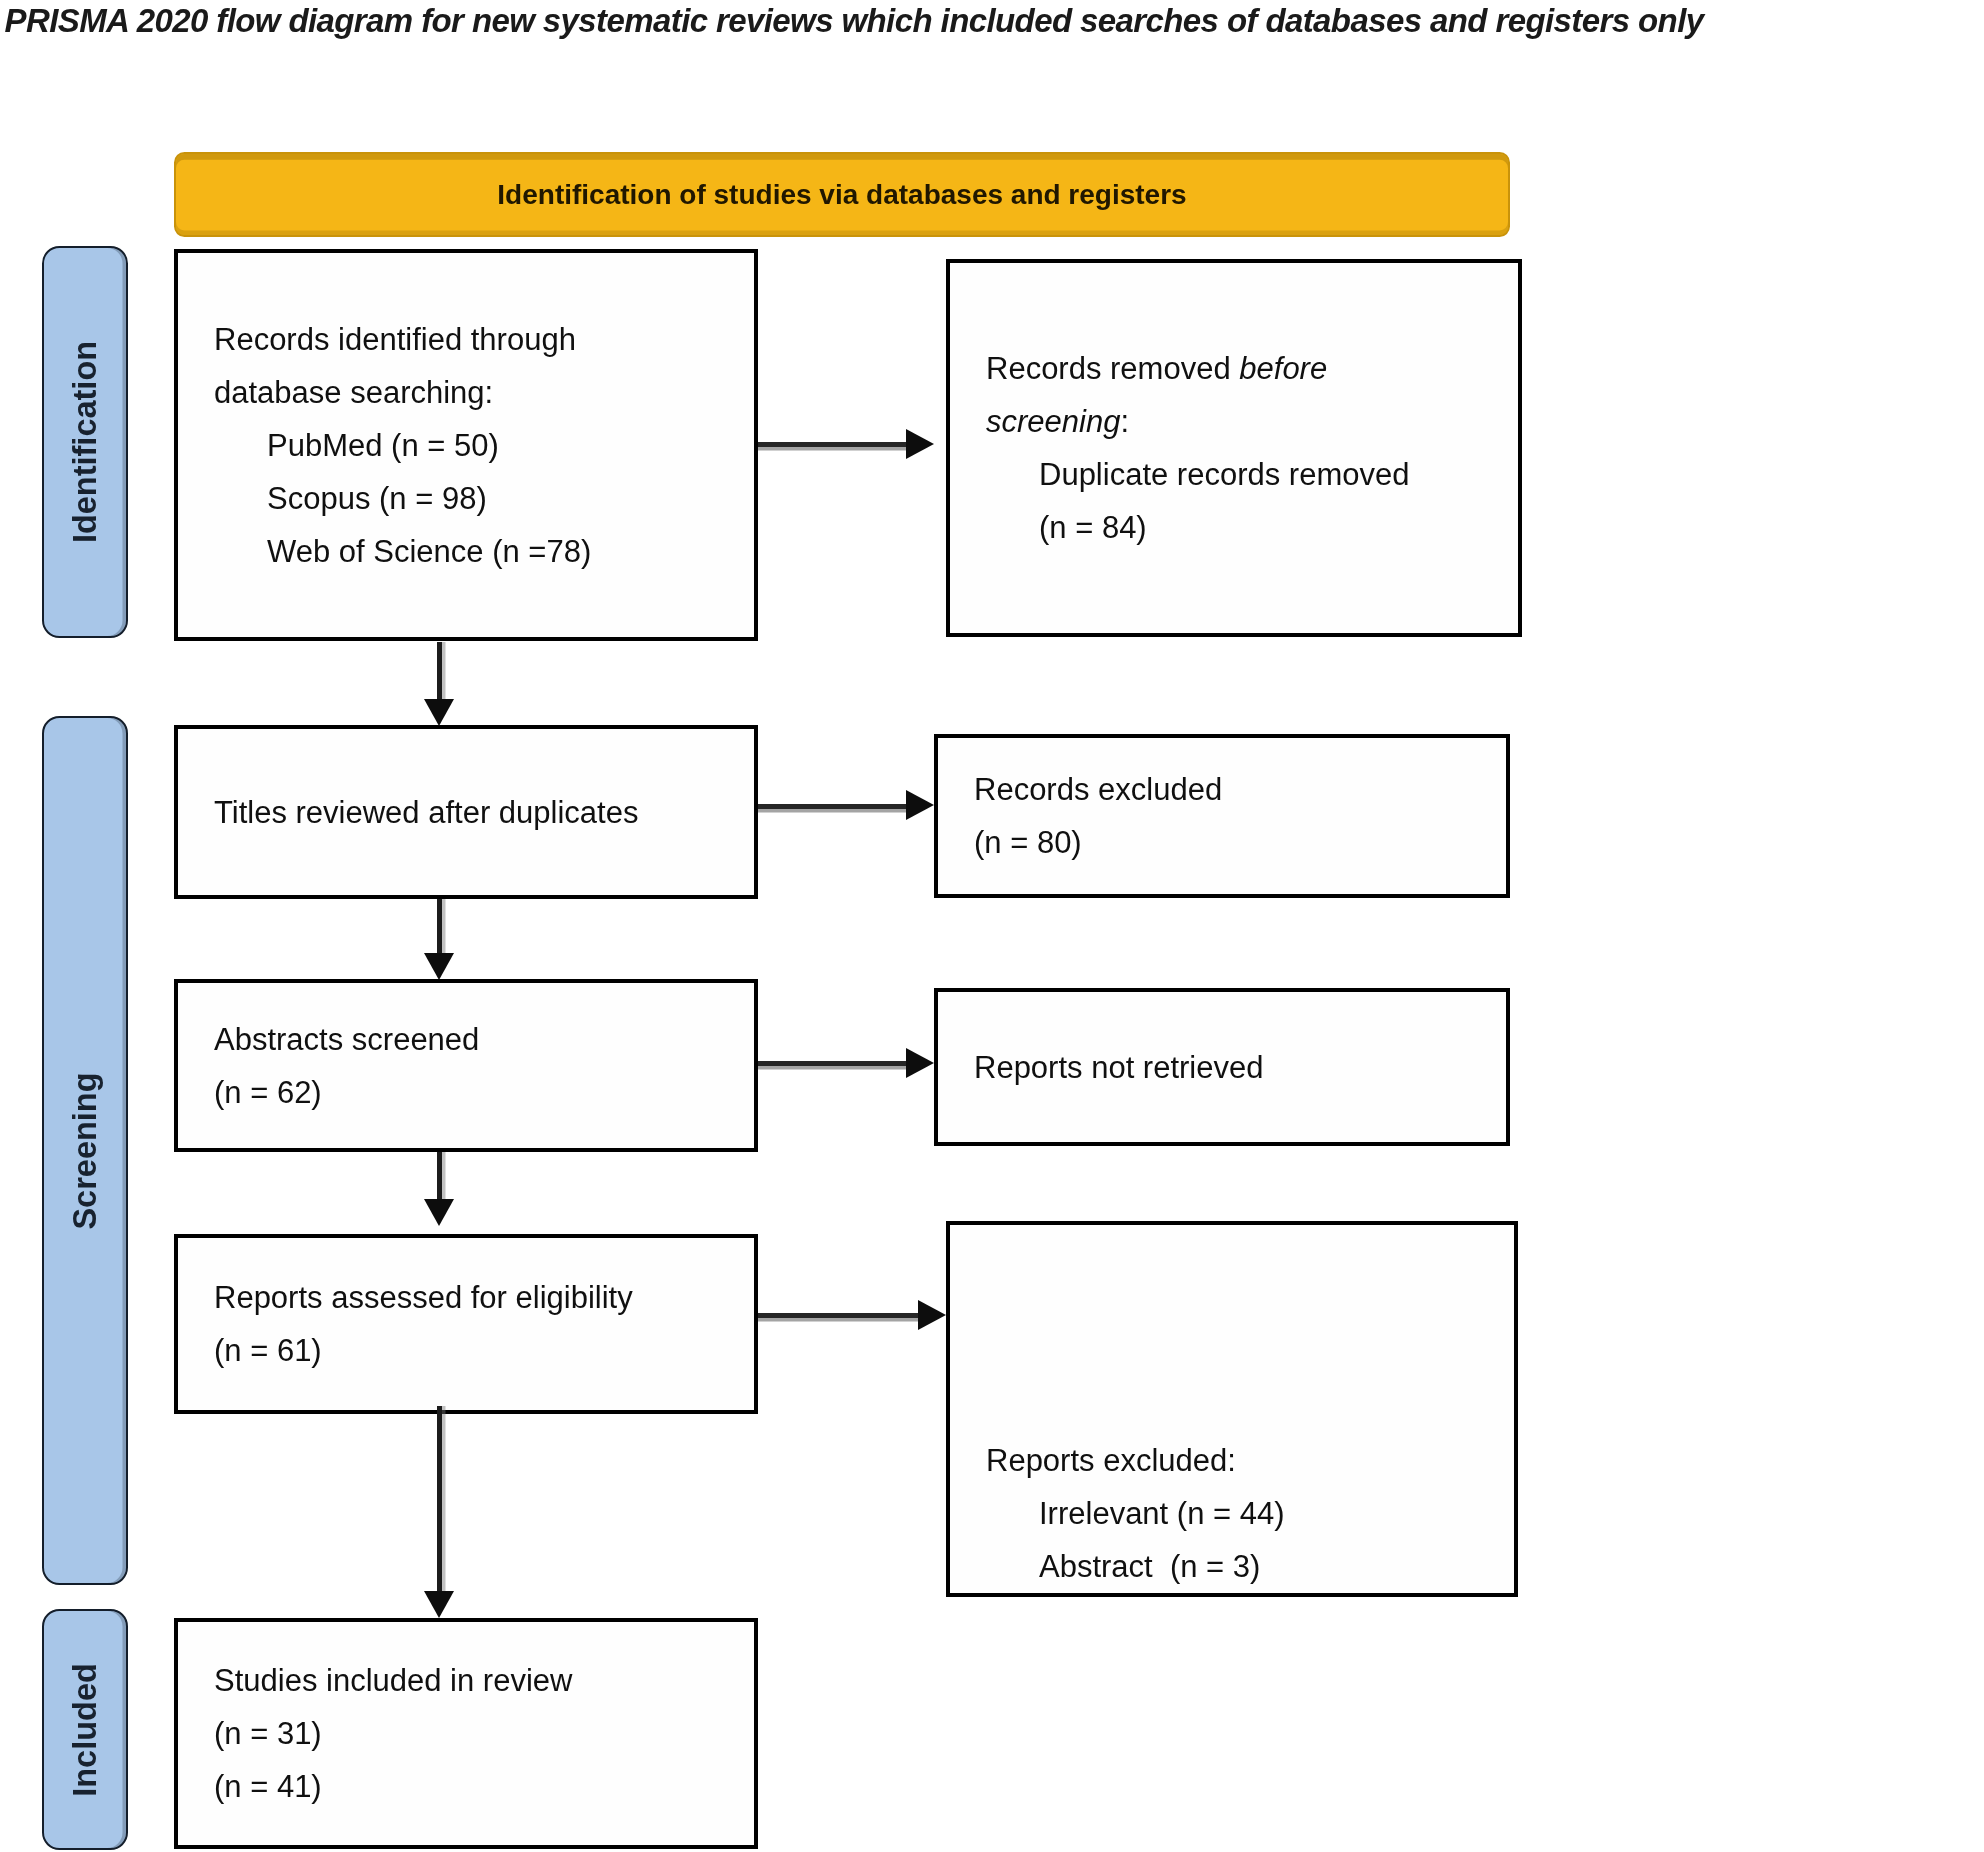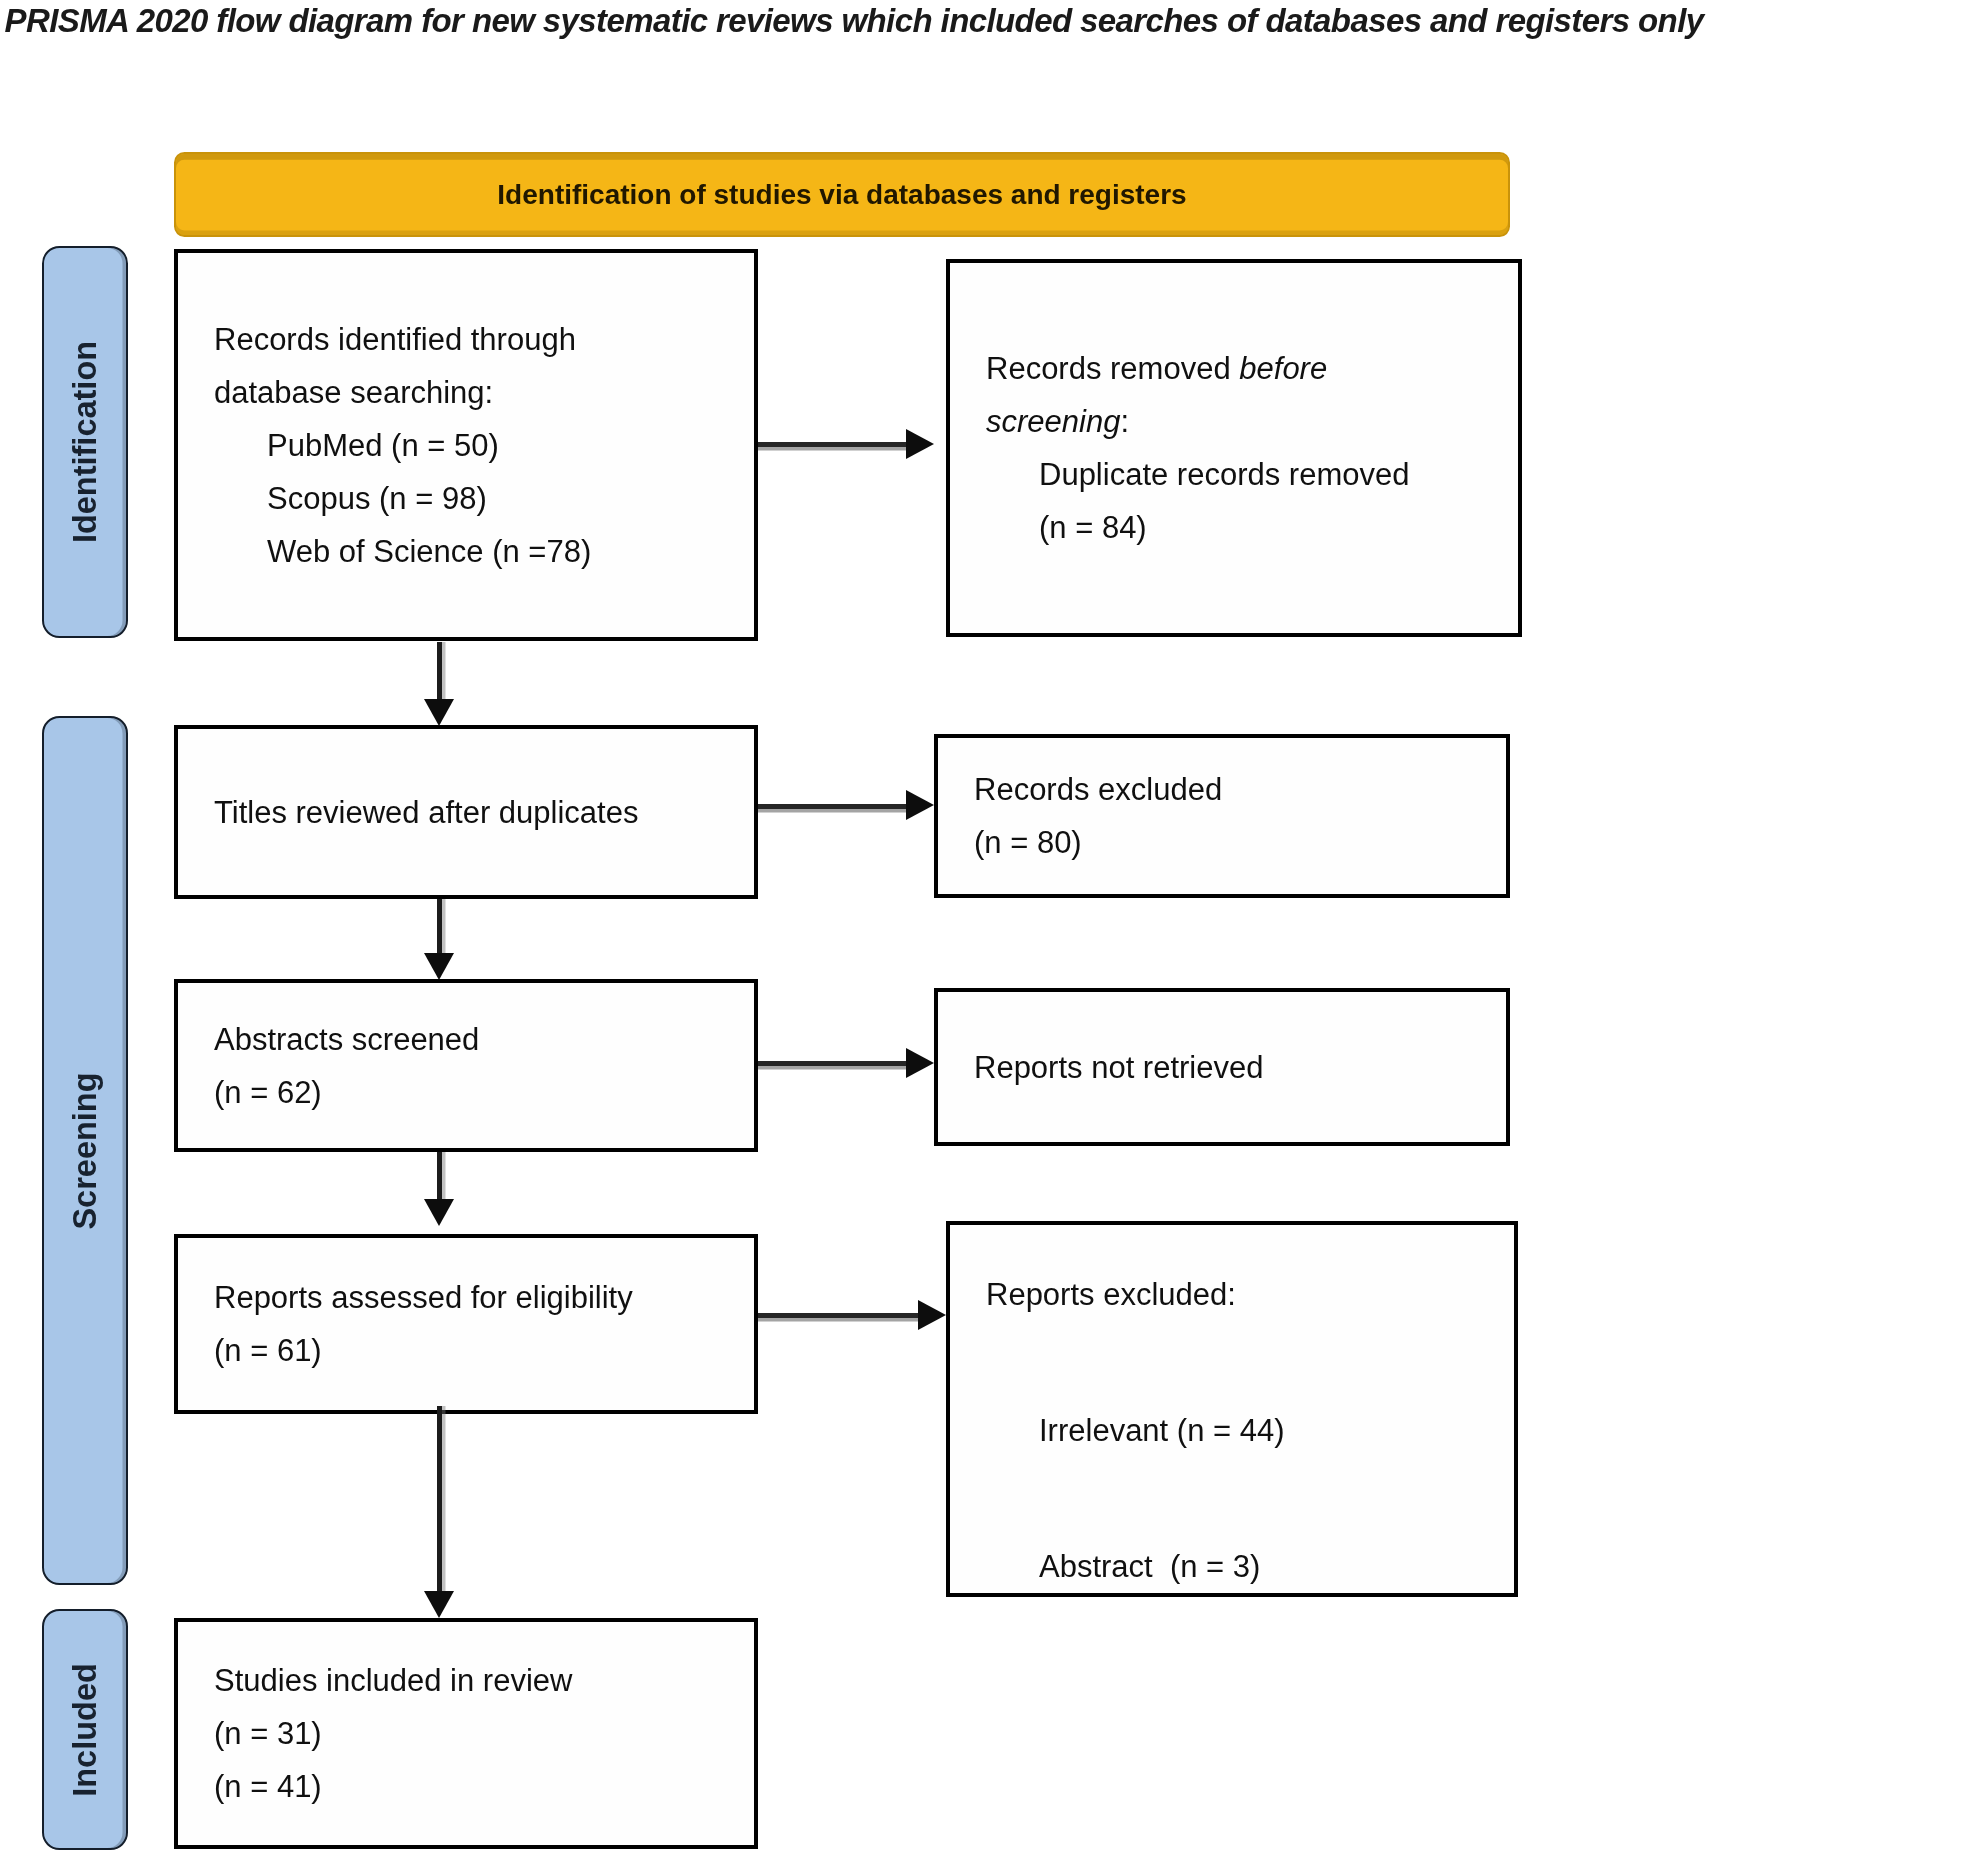--- a/index.html
+++ b/index.html
@@ -48,21 +48,21 @@
     white-space:nowrap;
   }
   .flow-box{
     position:absolute;
     background:#fefefe;
     border:4.1px solid #000000;
     box-sizing:border-box;
     display:flex; flex-direction:column; justify-content:center;
     padding-left:36px; padding-right:11.6px;
   }
-  .flow-box.top-align{ justify-content:space-between; padding-top:43px; }
+  .flow-box.top-align{ justify-content:flex-end; padding-top:43px; }
   .line{
     font-size:31px; line-height:53px; color:#101010;
     white-space:pre;
   }
   .line.indent{ padding-left:53px; }
   .line em{ font-style:italic; }
   .hline{ position:absolute; height:5.2px; background:#262626; box-shadow:0 3.5px 0 rgba(90,90,90,.55); }
   .vline{ position:absolute; width:5.2px; background:#1c1c1c; box-shadow:3.5px 0 0 rgba(120,120,120,.45); }
   .head-right{
     position:absolute; width:0; height:0;

